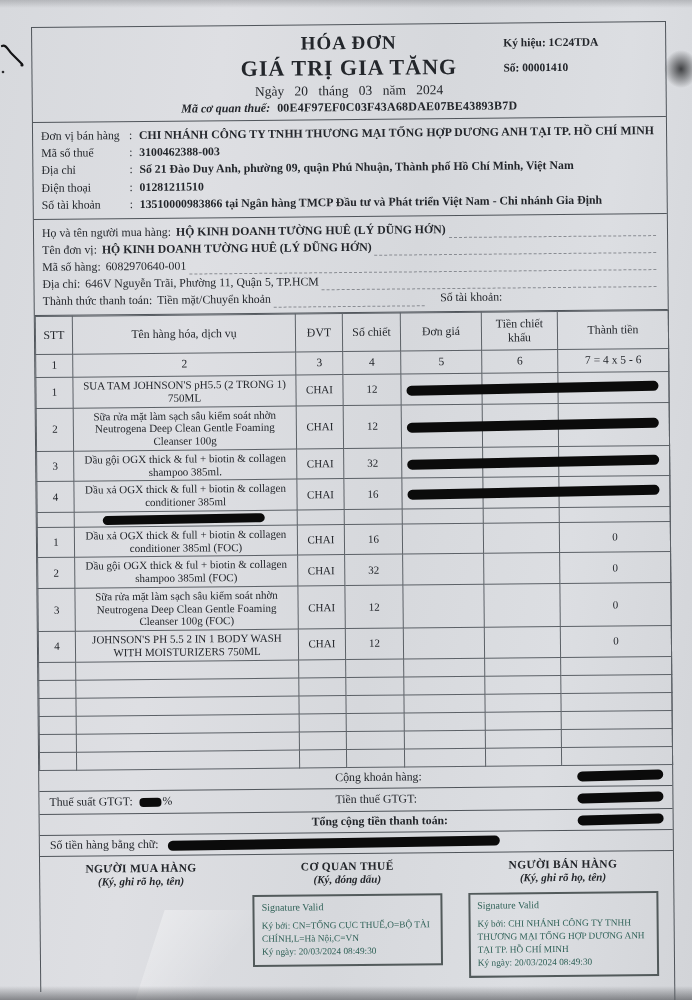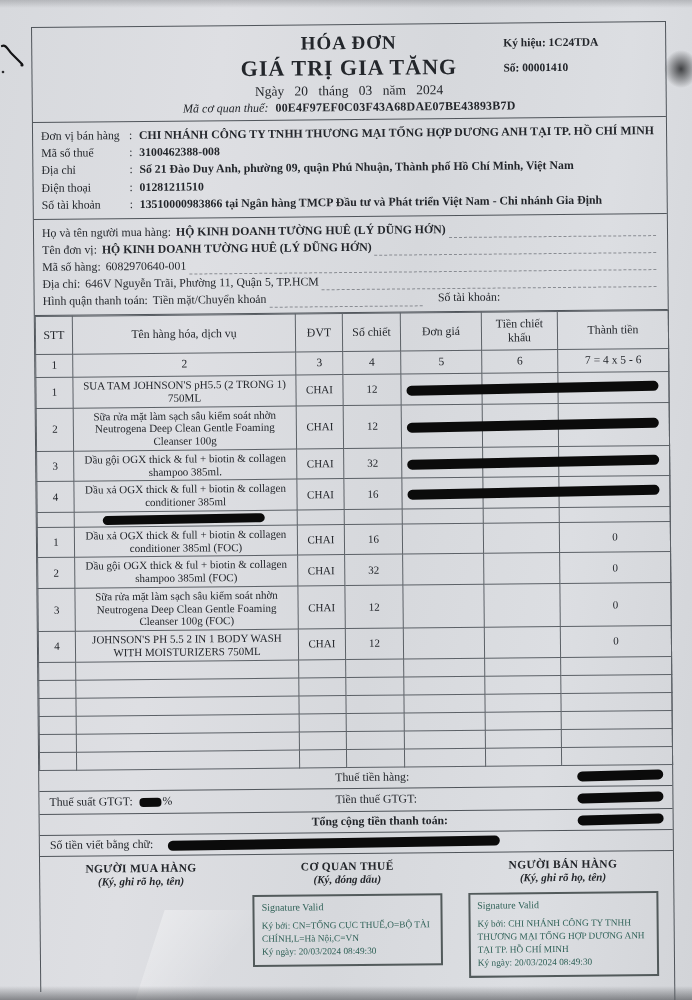--- a/index.html
+++ b/index.html
@@ -36,21 +36,21 @@
     z-index:2;
   }
   .edge-tail { position:absolute; right:-1.3px; bottom:-30px; height:30px; width:0; border-right:1.3px solid #565a60; }
 
   
   .hdr { position:relative; border-bottom:1.2px solid #4f545a; padding:7px 0 4px; min-height:88px; }
   .hdr-title1 { text-align:center; font-size:19px; font-weight:700; letter-spacing:1px; }
   .hdr-title2 { text-align:center; font-size:22px; font-weight:700; letter-spacing:1px; margin-top:1px; }
   .hdr-date  { text-align:center; font-size:13.5px; margin-top:2px; word-spacing:7px; }
   .hdr-taxline { text-align:center; font-size:12px; margin-top:1px; }
-  .hdr-taxline .lbl { font-weight:400; font-style:italic; }
+  .hdr-taxline .lbl { font-weight:700; font-style:italic; }
   .hdr-taxline .val { font-weight:700; margin-left:4px; letter-spacing:.2px; }
   .serial { position:absolute; right:12px; top:13px; width:150px; font-size:11.5px; font-weight:700; }
   .serial .row2 { margin-top:13px; }
 
   
   .sec { border-bottom:1.2px solid #4f545a; padding:5px 8px 5px 8px; font-size:11.8px; }
   .f-row { display:flex; line-height:17.2px; }
   .f-label { width:88px; flex:none; }
   .f-colon { width:10px; flex:none; }
   .f-value { font-weight:700; }
@@ -137,21 +137,21 @@
 
         <div class="f-row strong">
           <span class="f-label">Đơn vị bán hàng</span>
           <span class="f-colon">:</span>
           <span class="f-value">CHI NHÁNH CÔNG TY TNHH THƯƠNG MẠI TỔNG HỢP DƯƠNG ANH TẠI TP. HỒ CHÍ MINH</span>
         </div>
 
         <div class="f-row">
           <span class="f-label">Mã số thuế</span>
           <span class="f-colon">:</span>
-          <span class="f-value">3100462388-008</span>
+          <span class="f-value">3100462388-003</span>
         </div>
 
         <div class="f-row">
           <span class="f-label">Địa chỉ</span>
           <span class="f-colon">:</span>
           <span class="f-value">Số 21 Đào Duy Anh, phường 09, quận Phú Nhuận, Thành phố Hồ Chí Minh, Việt Nam</span>
         </div>
 
         <div class="f-row">
           <span class="f-label">Điện thoại</span>
@@ -186,21 +186,21 @@
           <span class="b-fill"></span>
         </div>
 
         <div class="b-row">
           <span class="b-label">Địa chỉ:</span>
           <span class="b-value">646V Nguyễn Trãi, Phường 11, Quận 5, TP.HCM</span>
           <span class="b-fill"></span>
         </div>
 
         <div class="b-row">
-          <span class="b-label">Hình quận thanh toán:</span>
+          <span class="b-label">Thành thức thanh toán:</span>
           <span class="b-value">Tiền mặt/Chuyển khoản</span>
           <span class="b-fill"></span>
           <span class="b-label2">Số tài khoản:</span>
           <span class="b-fill2"></span>
         </div>
       </div>
 
     <table class="items">
       <colgroup>
         <col class="w-stt">
@@ -385,36 +385,36 @@
             <td class="c-dvt"></td>
             <td class="c-sl"></td>
             <td class="c-dg"></td>
             <td class="c-ck"></td>
             <td class="c-tt"></td>
           </tr>
         </tbody>
     </table>
 
     <div class="tot-row">
-      <span class="at lab-subtotal">Thuế tiền hàng:</span>
+      <span class="at lab-subtotal">Cộng khoản hàng:</span>
       <span class="tot-bar"></span>
     </div>
     <div class="tot-row" style="min-height:23px;">
       <span class="at lab-vat-rate">Thuế suất GTGT:</span>
       <span class="vat-blob"></span>
       <span class="at vat-pct">%</span>
       <span class="at lab-vat-amt">Tiền thuế GTGT:</span>
       <span class="tot-bar"></span>
     </div>
     <div class="tot-row">
       <span class="at lab-grand">Tổng cộng tiền thanh toán:</span>
       <span class="tot-bar"></span>
     </div>
     <div class="tot-row">
-      <span class="at lab-words">Số tiền viết bằng chữ:</span>
+      <span class="at lab-words">Số tiền hàng bằng chữ:</span>
       <span class="tot-bar words"></span>
     </div>
 
     <div class="signs">
       <div class="sign-col sc1">
         <div class="sign-title">NGƯỜI MUA HÀNG</div>
         <div class="sign-sub">(Ký, ghi rõ họ, tên)</div>
       </div>
       <div class="sign-col sc2">
         <div class="sign-title">CƠ QUAN THUẾ</div>

